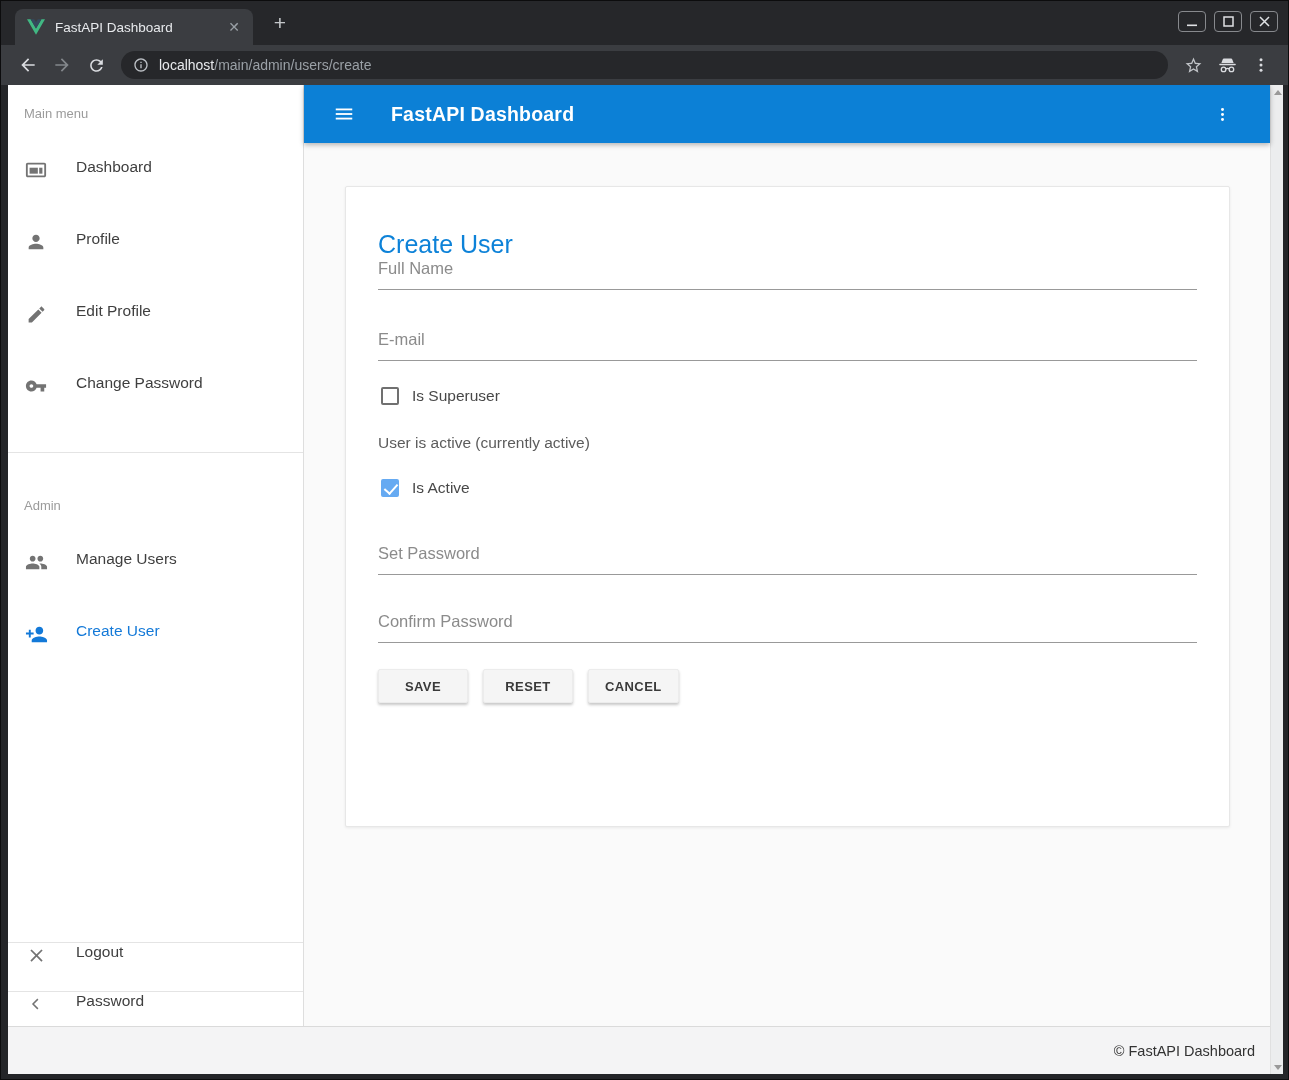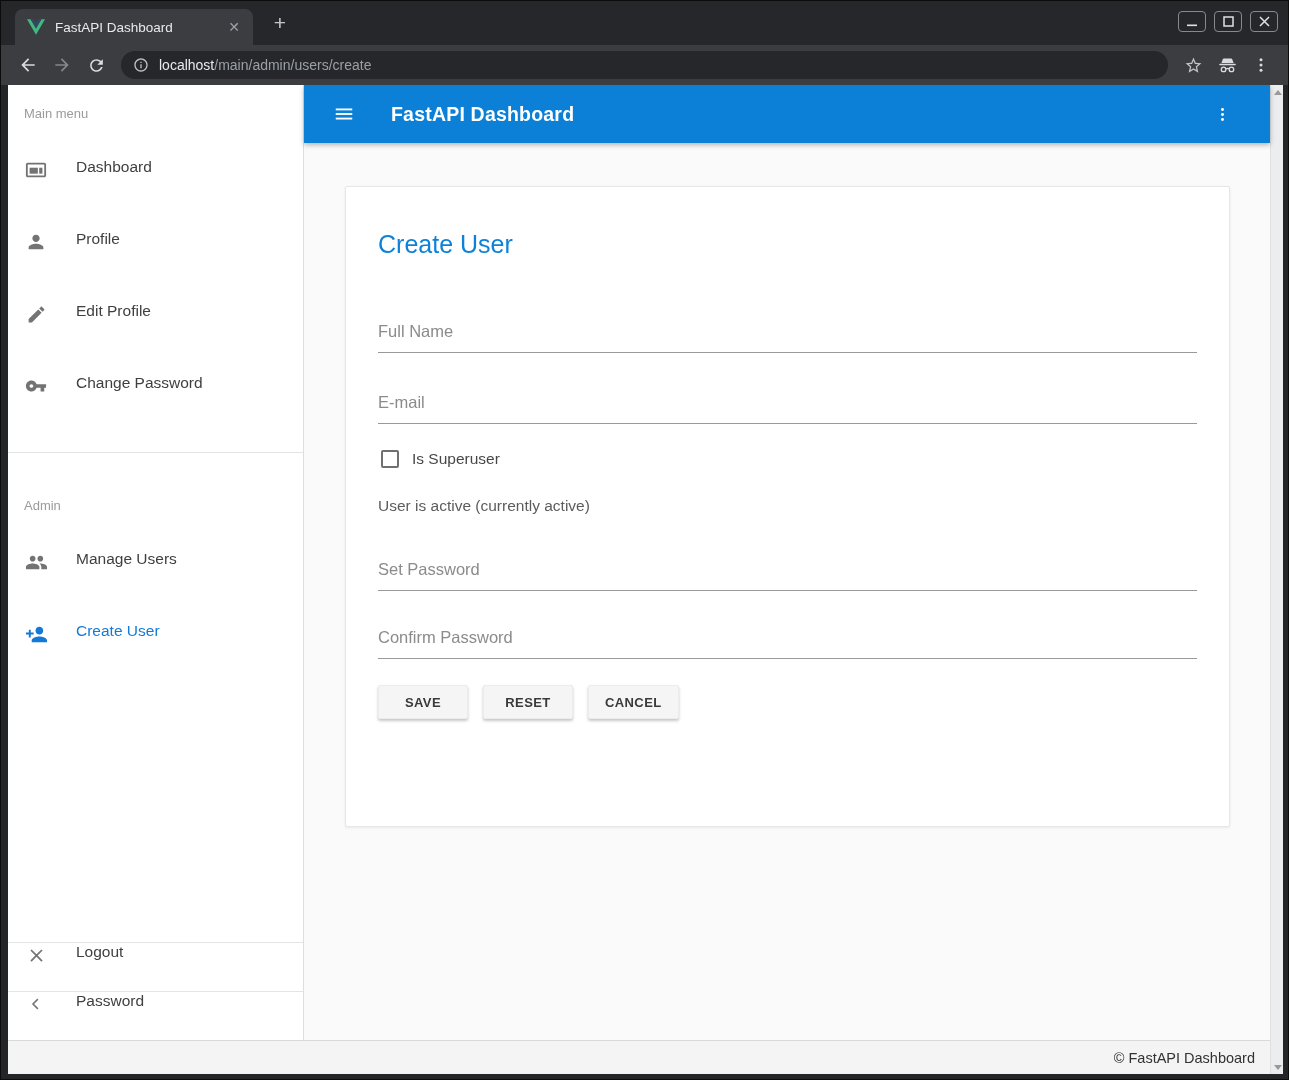--- a/index.html
+++ b/index.html
@@ -62,40 +62,40 @@
   .appbar-title { color:#ffffff; font-size:19.5px; font-weight:700; margin-left:29px; letter-spacing:0.2px; }
   .appbar-kebab { margin-left:auto; width:36px; height:36px; display:flex; align-items:center; justify-content:center; margin-right:14px; }
 
   .content { position:relative; height:897px; overflow:hidden; }
   .card { margin:43px 40px 0 41px; width:885px; height:641px; background:#ffffff; border:1px solid #e7e7e7; border-radius:2px; box-shadow:0 1px 3px rgba(0,0,0,0.07); padding:0 32px; }
   .form-title { margin:0; padding-top:42px; font-size:25px; font-weight:500; color:#0d82d8; line-height:30px; }
 
   .tf { position:relative; }
   .tf input { display:block; width:100%; border:none; outline:none; background:transparent; border-bottom:1px solid #999999; font-family:"Liberation Sans", sans-serif; font-size:16.5px; color:#212121; padding:0 0 11px 0; border-radius:0; }
   .tf input::placeholder { color:#8b8b8b; opacity:1; }
-  .tf.t1 { margin-top:63px; }
+  .tf.t1 { }
   .tf.t2 { margin-top:40px; }
   .tf.t3 { margin-top:44px; }
   .tf.t4 { margin-top:37px; }
 
   .hint { font-size:15.5px; color:#5c5c5c; line-height:20px; }
   .hint.h1 { margin-top:21px; }
   .hint.h2 { margin-top:25px; }
 
   .cb-row { display:flex; align-items:center; margin-top:23px; height:24px; }
   .cbox { width:18px; height:18px; border:2px solid #707070; border-radius:2px; margin-left:3px; position:relative; flex:0 0 auto; }
   .cbox.checked { border-color:#66aaf2; background:#66aaf2; }
   .cbox.checked::after { content:""; position:absolute; left:4px; top:0px; width:6px; height:11px; border:solid #ffffff; border-width:0 2px 2px 0; transform:rotate(42deg); }
   .cb-label { margin-left:13px; font-size:15.5px; color:#484848; }
 
   .btn-row { display:flex; gap:15px; margin-top:26px; }
   .btn { min-width:90px; height:34px; background:#f5f5f5; border:1px solid #ececec; border-radius:2px; box-shadow:0 2px 3px rgba(0,0,0,0.22); font-family:"Liberation Sans", sans-serif; font-size:13px; font-weight:700; color:#3a3a3a; letter-spacing:0.4px; cursor:pointer; padding:0 16px; }
 
   
-  .app-footer { position:absolute; left:0; bottom:0; width:1262px; height:34px; background:#f4f4f5; border-top:1px solid #dadada; display:flex; align-items:center; justify-content:flex-end; padding-right:15px; }
+  .app-footer { position:absolute; left:0; bottom:0; width:1262px; height:48px; background:#f4f4f5; border-top:1px solid #dadada; display:flex; align-items:center; justify-content:flex-end; padding-right:15px; }
   .app-footer .copy { font-size:14.5px; color:#333333; }
 
   svg { overflow:visible; }
 </style>
 </head>
 <body>
 
 <div class="window">
 
   <div class="tabstrip">
@@ -295,20 +295,24 @@
             </div>
 
 
             <div class="cb-row">
               <span class="cbox"></span>
               <span class="cb-label">Is Superuser</span>
             </div>
 
             <div class="hint h2">User is active (currently active)</div>
 
+            <div class="cb-row">
+              <span class="cbox checked"></span>
+              <span class="cb-label">Is Active</span>
+            </div>
 
             <div class="tf t3">
               <input type="password" placeholder="Set Password" style="">
             </div>
 
             <div class="tf t4">
               <input type="password" placeholder="Confirm Password" style="">
             </div>
 
             <div class="btn-row">

